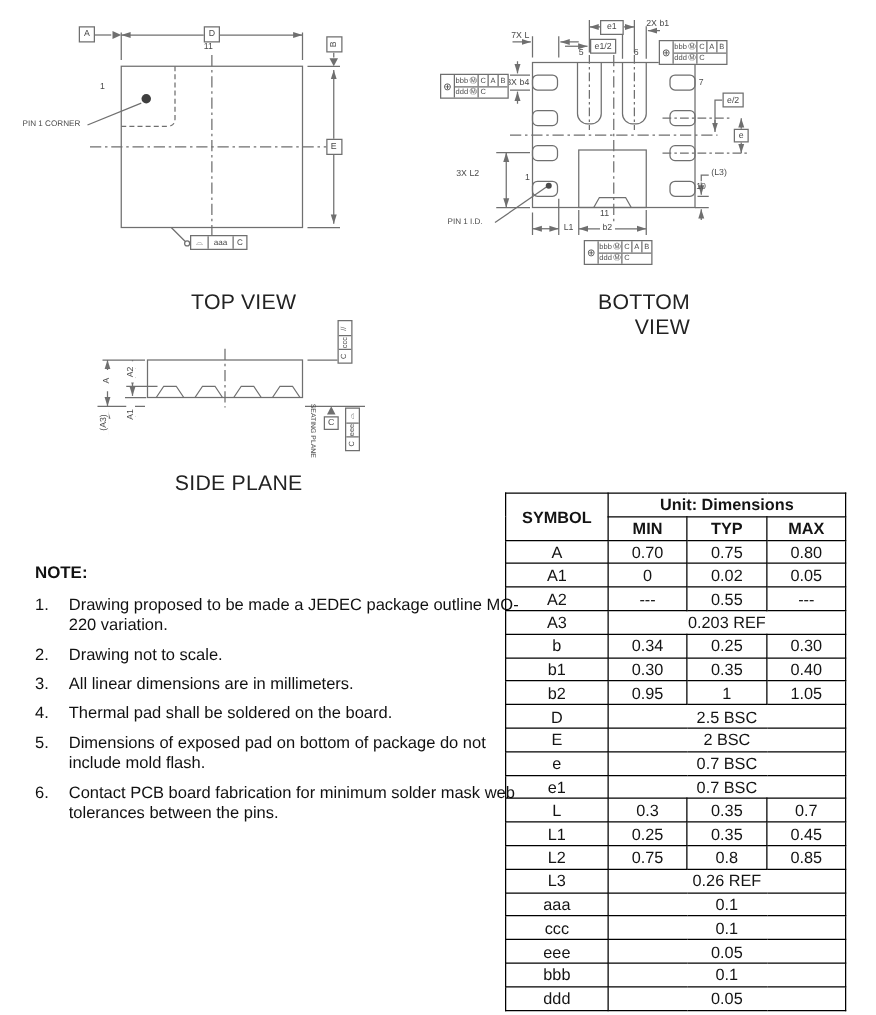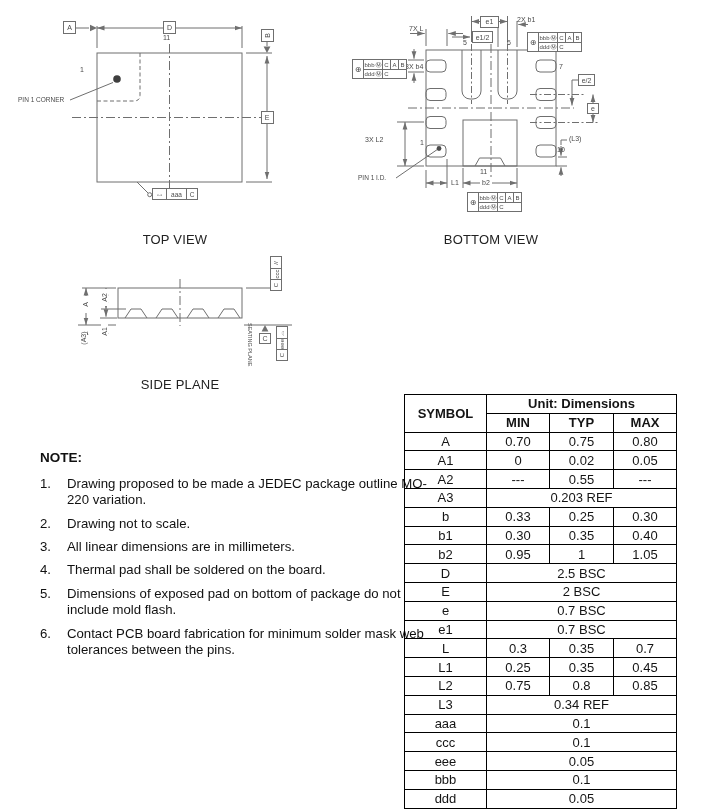--- a/index.html
+++ b/index.html
@@ -12,41 +12,41 @@
   .lbl.small{font-size:6.5px;}
   .dimbox{
     position:absolute;border:1px solid #6f6f6f;background:#fff;box-sizing:border-box;
     display:flex;align-items:center;justify-content:center;font-size:7px;color:#4a4a4a;line-height:1;
   }
   .rot{display:block;transform:rotate(-90deg);}
   .vlabel{
     position:absolute;transform:rotate(-90deg);transform-origin:0 0;font-size:7px;line-height:1;
     color:#4a4a4a;background:#fff;text-align:center;white-space:nowrap;padding:0 1px;
   }
-  .caption{position:absolute;font-size:13px;color:#222;text-align:center;letter-spacing:.2px;}
+  .caption{position:absolute;font-size:17px;color:#222;text-align:right;letter-spacing:.2px;}
   
   .fcf-h{position:absolute;display:flex;border:1px solid #6f6f6f;background:#fff;box-sizing:border-box;height:12px;color:#4a4a4a;}
   .fcf-h .cell{display:flex;align-items:center;justify-content:center;font-size:6.5px;border-left:1px solid #6f6f6f;box-sizing:border-box;height:100%;}
   .fcf-h .cell:first-child{border-left:none;}
   
   .fcf2{position:absolute;display:flex;border:1px solid #6f6f6f;background:#fff;box-sizing:border-box;color:#4a4a4a;}
   .fcf2 .sym{width:10px;display:flex;align-items:center;justify-content:center;font-size:8px;}
   .fcf2 .rows{display:flex;flex-direction:column;border-left:1px solid #6f6f6f;}
   .fcf2 .row{display:flex;height:9px;box-sizing:border-box;}
   .fcf2 .row + .row{border-top:1px solid #6f6f6f;}
   .fcf2 .c{display:flex;align-items:center;justify-content:center;gap:1px;font-size:6px;border-left:1px solid #6f6f6f;box-sizing:border-box;line-height:1;}
   .fcf2 .c:first-child{border-left:none;}
   .fcf2 .w18{width:18px;} .fcf2 .w8{width:8px;}
   
   .fcf-v{position:absolute;width:12px;border:1px solid #6f6f6f;background:#fff;box-sizing:border-box;display:flex;flex-direction:column;color:#4a4a4a;}
   .fcf-v .vc{height:11px;display:flex;align-items:center;justify-content:center;border-top:1px solid #6f6f6f;box-sizing:border-box;font-size:6px;line-height:1;}
   .fcf-v .vc:first-child{border-top:none;}
   .fcf-v .vc span{display:block;transform:rotate(-90deg);}
   
-  .notes{position:absolute;left:28px;top:450px;width:404px;margin-left:12px;}
+  .notes{position:absolute;left:28px;top:450px;width:404px;}
   .notes h3{margin:0 0 11px 0;font-size:13.5px;font-weight:bold;color:#111;}
   .note-item{display:flex;margin-bottom:7px;font-size:13.2px;line-height:1.24;color:#111;}
   .note-num{width:27px;flex:none;}
   .note-text{flex:1;}
   
   .dimtable{position:absolute;left:404px;top:394px;border-collapse:collapse;table-layout:fixed;}
   .dimtable th,.dimtable td{
     border:1.6px solid #000;text-align:center;vertical-align:middle;
     font-size:13px;padding:0;height:18.8px;box-sizing:border-box;overflow:hidden;
   }
@@ -383,21 +383,21 @@
         <td>---</td>
         <td>0.55</td>
         <td>---</td>
       </tr>
       <tr>
         <td>A3</td>
         <td colspan="3">0.203 REF</td>
       </tr>
       <tr>
         <td>b</td>
-        <td>0.33</td>
+        <td>0.34</td>
         <td>0.25</td>
         <td>0.30</td>
       </tr>
       <tr>
         <td>b1</td>
         <td>0.30</td>
         <td>0.35</td>
         <td>0.40</td>
       </tr>
       <tr>
@@ -435,21 +435,21 @@
         <td>0.45</td>
       </tr>
       <tr>
         <td>L2</td>
         <td>0.75</td>
         <td>0.8</td>
         <td>0.85</td>
       </tr>
       <tr>
         <td>L3</td>
-        <td colspan="3">0.34 REF</td>
+        <td colspan="3">0.26 REF</td>
       </tr>
       <tr>
         <td>aaa</td>
         <td colspan="3">0.1</td>
       </tr>
       <tr>
         <td>ccc</td>
         <td colspan="3">0.1</td>
       </tr>
       <tr>

